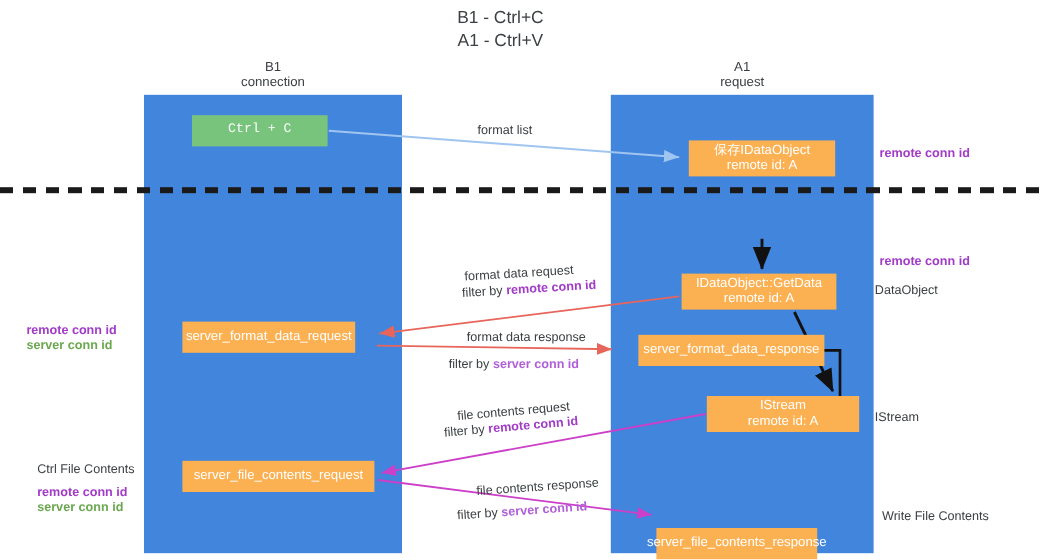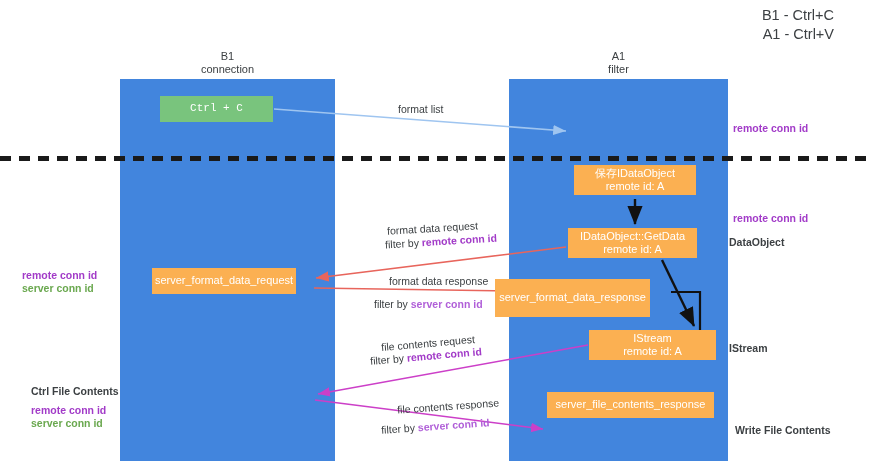--- a/index.html
+++ b/index.html
@@ -8,21 +8,21 @@
     background:#ffffff;
     font-family:"Liberation Sans","DejaVu Sans",sans-serif;
     position:relative;overflow:hidden;
     color:#3c4043;
   }
   .stage{position:absolute;inset:0;}
   .abs{position:absolute;}
 
   
   #title{
-    left:0;top:6px;width:834px;text-align:right;
+    left:0;top:6px;width:834px;text-align:center;
     font-size:14.5px;line-height:19px;color:#3c4043;
     white-space:pre-line;
   }
 
   
   .colhead{
     font-size:11px;line-height:13px;text-align:center;
     color:#3c4043;white-space:pre-line;
   }
 
@@ -35,37 +35,37 @@
   .node{
     display:flex;flex-direction:column;align-items:center;justify-content:center;
     color:#ffffff;text-align:center;
     font-size:11px;line-height:13.5px;
     box-sizing:border-box;padding:2px 4px;
   }
   .green{background:#79c47d;}
   .orange{background:#fbb052;}
 
   #n-ctrlc{left:160px;top:96px;width:113px;height:26px;font-family:Liberation Mono, monospace;}
-  #n-saveobj{left:574px;top:117px;width:122px;height:30px;margin-top:48px;}
+  #n-saveobj{left:574px;top:117px;width:122px;height:30px;}
   #n-ctrlv{left:578px;top:172px;width:114px;height:26px;}
   #n-getdata{left:568px;top:228px;width:129px;height:30px;}
   #n-sfdreq{left:152px;top:268px;width:144px;height:26px;}
-  #n-sfdresp{left:495px;top:279px;width:155px;height:38px;}
+  #n-sfdresp{left:532px;top:279px;width:155px;height:26px;}
   #n-istream{left:589px;top:330px;width:127px;height:30px;}
   #n-sfcreq{left:152px;top:384px;width:160px;height:26px;}
-  #n-sfcresp{left:547px;top:392px;width:167px;height:26px;}
+  #n-sfcresp{left:547px;top:440px;width:134px;height:26px;}
 
   
   #divider{
     left:0;top:156px;width:871px;height:5px;
     background-image:repeating-linear-gradient(to right,#1a1a1a 0 11px,transparent 11px 19px);
   }
 
   
-  .side{font-size:10.5px;line-height:13px;font-weight:bold;}
+  .side{font-size:10.5px;line-height:13px;}
   .bold{font-weight:bold;}
   .purple{color:#a23bc8;}
   .violet{color:#b05fd8;}
   .green-t{color:#6aa84f;}
   .dark{color:#3c4043;}
 
   #lbl-remote1{left:733px;top:122px;}
   #lbl-remote2{left:733px;top:212px;}
   #lbl-dataobject{left:729px;top:236px;}
   #lbl-istream{left:729px;top:342px;}
@@ -92,21 +92,21 @@
 <body>
 
 <div class="stage">
 
   <div class="abs" id="title">B1 - Ctrl+C
 A1 - Ctrl+V</div>
 
   <div class="abs colhead" style="left:120px;top:50px;width:215px;">B1
 connection</div>
   <div class="abs colhead" style="left:509px;top:50px;width:219px;">A1
-filter</div>
+request</div>
 
   <div class="abs lane" id="lane-b1"></div>
   <div class="abs lane" id="lane-a1"></div>
 
   <svg class="wires" viewBox="0 0 871 467">
     <defs>
       <marker id="ar-blue" markerWidth="9" markerHeight="9" refX="8" refY="3.2" orient="auto">
         <path d="M0,0 L8,3.2 L0,6.4 z" fill="#9fc5f0"></path>
       </marker>
       <marker id="ar-red" markerWidth="9" markerHeight="9" refX="8" refY="3.2" orient="auto">
@@ -141,20 +141,21 @@
 
   <div class="abs node green" id="n-ctrlc">Ctrl + C</div>
   <div class="abs node orange" id="n-saveobj" style="white-space:pre-line">保存IDataObject
 remote id: A</div>
   <div class="abs node orange" id="n-getdata" style="white-space:pre-line">IDataObject::GetData
 remote id: A</div>
   <div class="abs node orange" id="n-sfdreq">server_format_data_request</div>
   <div class="abs node orange" id="n-sfdresp">server_format_data_response</div>
   <div class="abs node orange" id="n-istream" style="white-space:pre-line">IStream
 remote id: A</div>
+  <div class="abs node orange" id="n-sfcreq">server_file_contents_request</div>
   <div class="abs node orange" id="n-sfcresp">server_file_contents_response</div>
 
   <div class="abs edge-label dark" id="e-formatlist">format list</div>
 
   <div class="abs edge-label dark" id="e-fdreq1">format data request</div>
   <div class="abs edge-label" id="e-fdreq2"><span class="dark">filter by </span><span class="bold purple">remote conn id</span></div>
 
   <div class="abs edge-label dark" id="e-fdresp1">format data response</div>
   <div class="abs edge-label" id="e-fdresp2"><span class="dark">filter by </span><span class="bold violet">server conn id</span></div>
 

